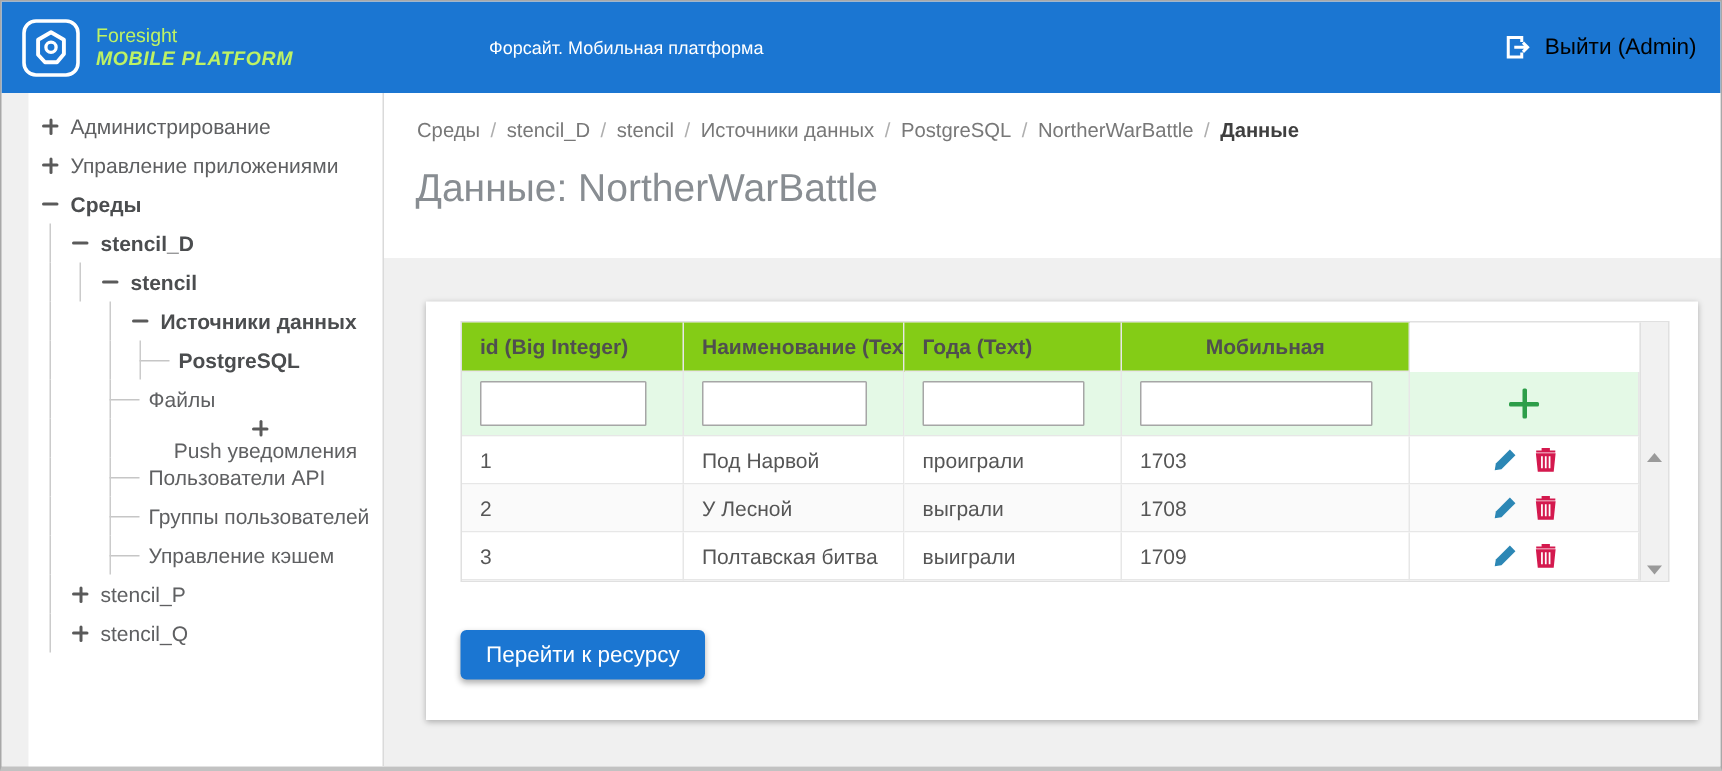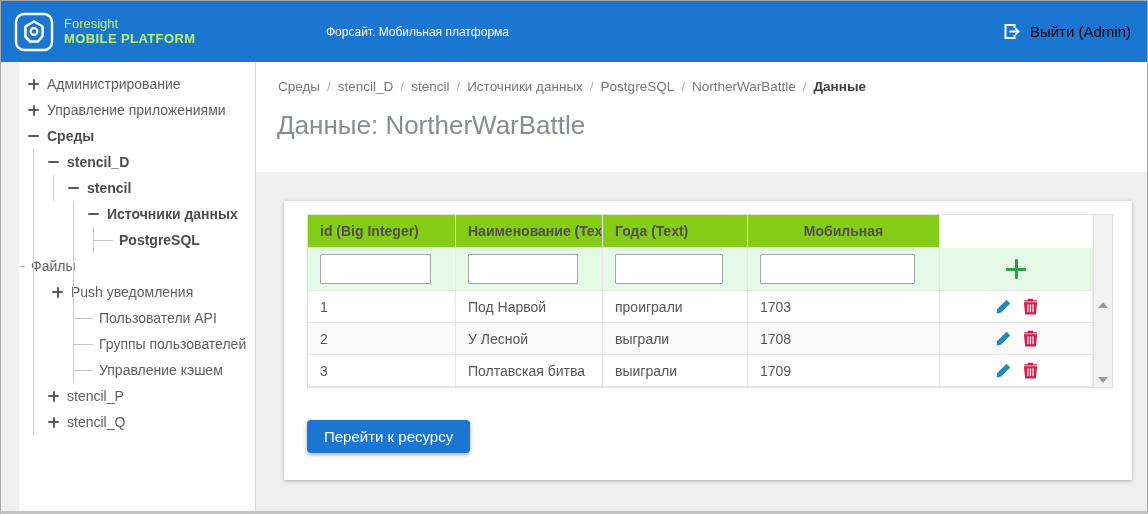--- a/index.html
+++ b/index.html
@@ -11,21 +11,21 @@
   }
   
   .topbar {
     position:absolute; top:0; left:0; right:0; height:61px;
     background:var(--header-bg,#1b76d2); display:flex; align-items:center;
   }
   .logo-block { display:flex; align-items:center; gap:10px; padding-left:13px; }
   .logo-badge { width:40px; height:40px; flex:0 0 auto; }
   .logo-text { color:#bef264; line-height:1.15; }
   .logo-line1 { font-size:13px; font-weight:400; }
-  .logo-line2 { font-size:13px; font-weight:700; letter-spacing:.4px; }
+  .logo-line2 { font-size:13px; font-weight:700; letter-spacing:.4px;font-style:italic; }
   .app-title {
     position:absolute; left:325px; top:0; height:61px; display:flex; align-items:center;
     color:#fff; font-size:12px;
   }
   .logout {
     position:absolute; right:16px; top:0; height:61px; display:flex; align-items:center;
     gap:10px; color:#000000; font-size:15px; cursor:pointer;
   }
   
   .body { position:absolute; top:61px; left:0; right:0; bottom:0; display:flex; }
@@ -149,27 +149,27 @@
           <div class="tree-icon minus"></div>
           <div>Источники данных</div>
         </div>
         <div class="tree-item bold" style="padding-left: 88px;">
           <div class="tree-guide" style="left: 14px;"></div>
           <div class="tree-guide" style="left: 54px;"></div>
           <div class="tree-guide" style="left: 74px;"></div>
           <div class="tree-dash"></div>
           <div>PostgreSQL</div>
         </div>
-        <div class="tree-item" style="">
+        <div class="tree-item" style="padding-left: 68px;">
           <div class="tree-guide" style="left: 14px;"></div>
           <div class="tree-guide" style="left: 54px;"></div>
           <div class="tree-dash"></div>
           <div>Файлы</div>
         </div>
-        <div class="tree-item" style="padding-left: 32px;">
+        <div class="tree-item" style="padding-left: 80px; flex-direction: column;">
           <div class="tree-guide" style="left: 14px;"></div>
           <div class="tree-guide" style="left: 54px;"></div>
           <div class="tree-icon plus"></div>
           <div>Push уведомления</div>
         </div>
         <div class="tree-item" style="padding-left: 68px;">
           <div class="tree-guide" style="left: 14px;"></div>
           <div class="tree-guide" style="left: 54px;"></div>
           <div class="tree-dash"></div>
           <div>Пользователи API</div>

